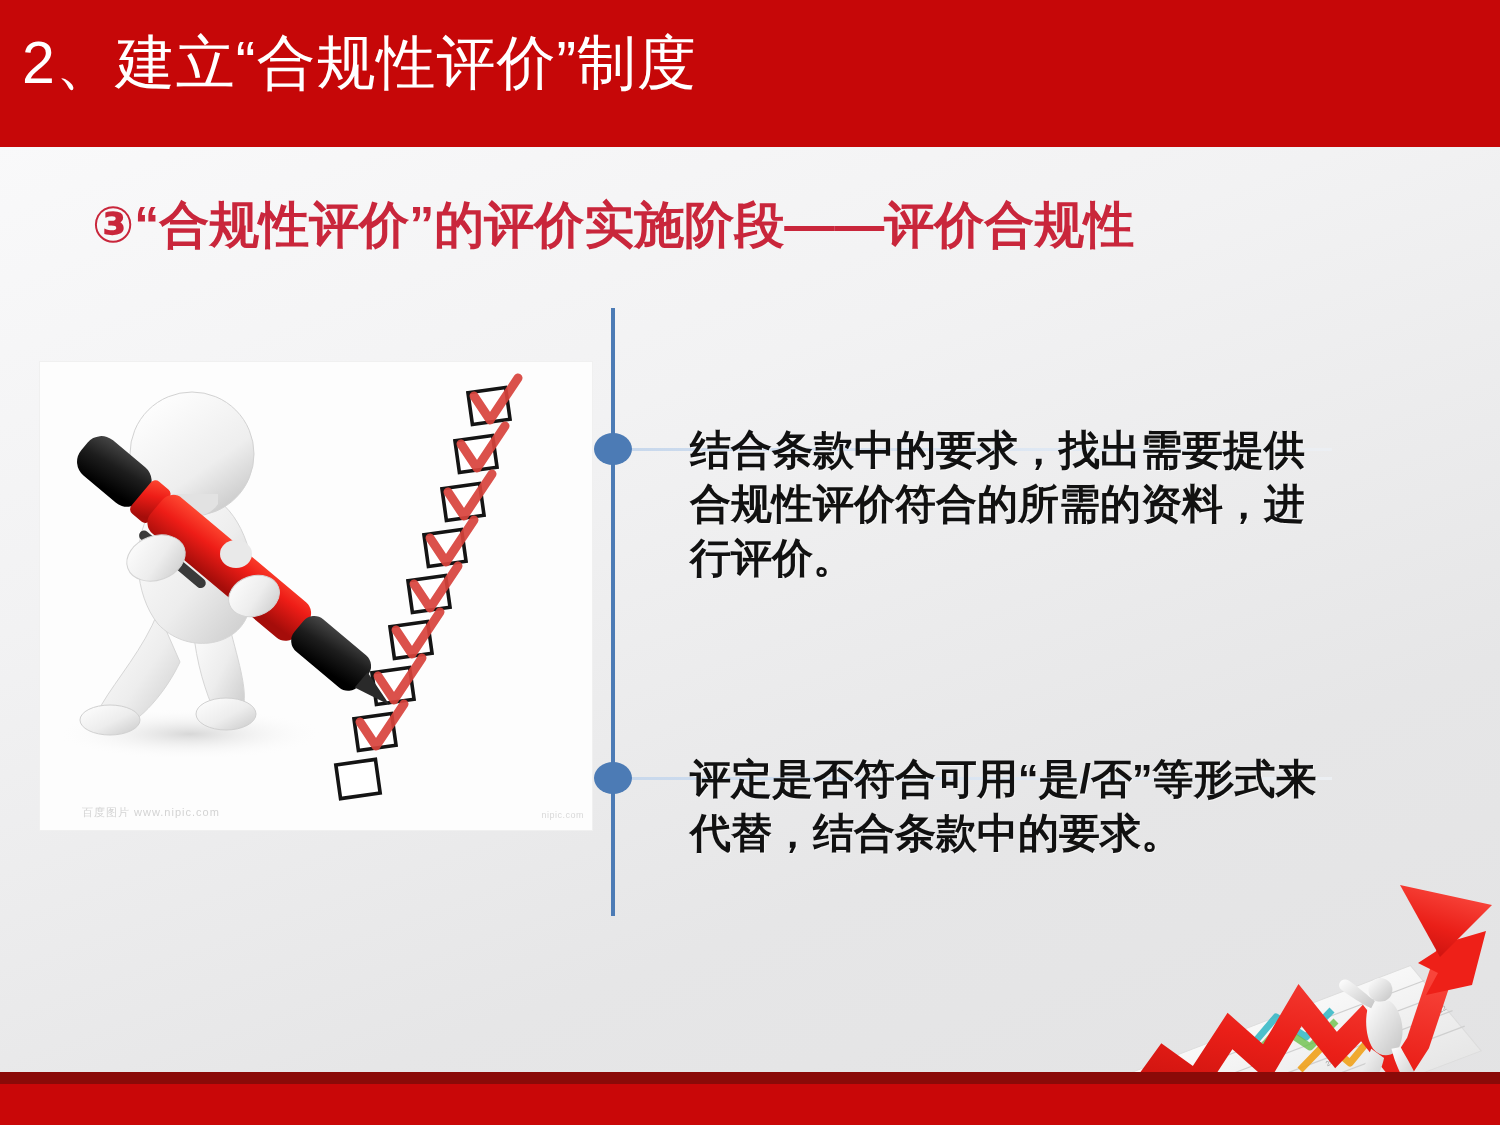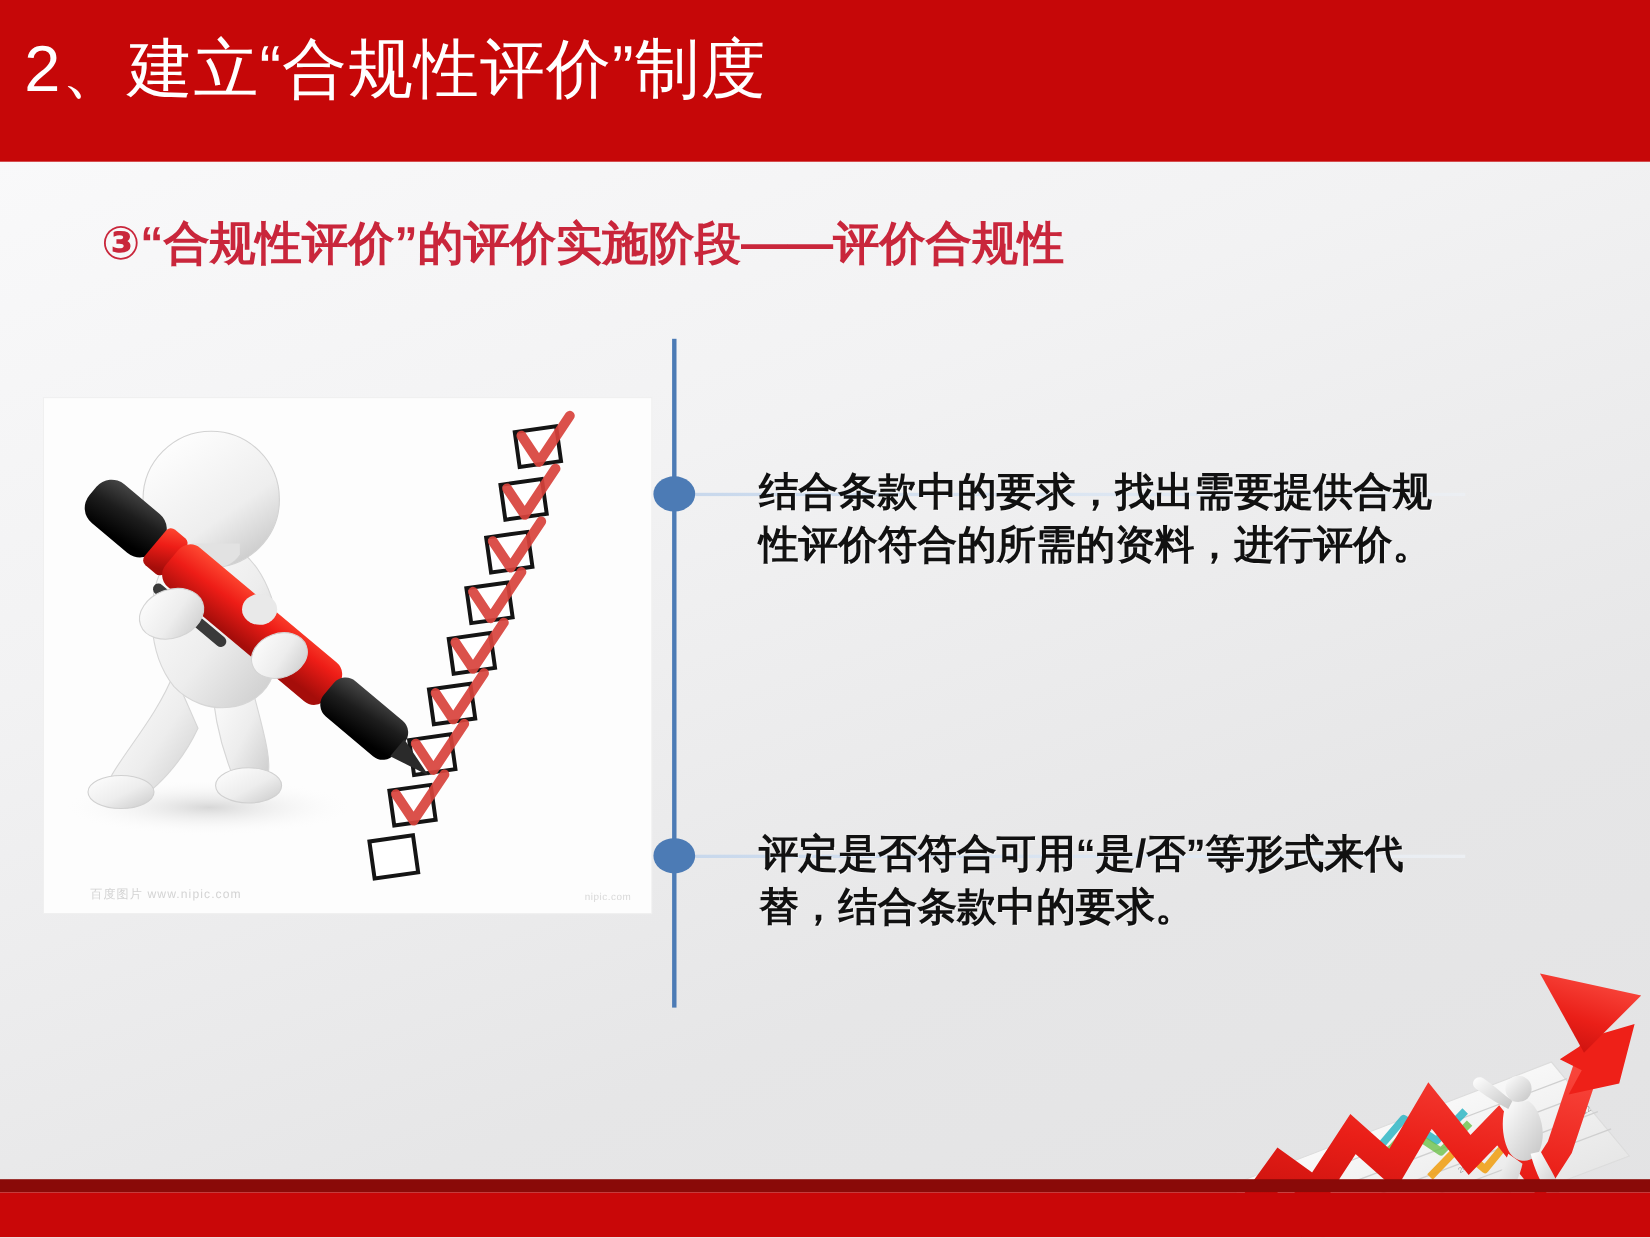--- a/index.html
+++ b/index.html
@@ -39,21 +39,21 @@
     font-weight: 400;
     letter-spacing: 1px;
     white-space: nowrap;
   }
 
   
   .subtitle {
     position: absolute;
     left: 92px;
     top: 197px;
-    font-size: 42px;
+    font-size: 50px;
     line-height: 1.15;
     color: #c9263b;
     font-weight: 700;
     white-space: nowrap;
     letter-spacing: 0px;
   }
 
   
   .picture {
     position: absolute;
@@ -71,21 +71,21 @@
     left: 12px;
     bottom: 10px;
     font-size: 11px;
     color: #d3d3d3;
     letter-spacing: 1px;
     white-space: nowrap;
     margin-left: 30px;
   }
   .pic-watermark-right {
     position: absolute;
-    right: 18px;
+    right: 8px;
     bottom: 10px;
     font-size: 9px;
     color: #d8d8d8;
     letter-spacing: 0.5px;
     white-space: nowrap;
     margin-left: 36px;
   }
 
   
   .timeline-line {
@@ -112,21 +112,21 @@
     background: linear-gradient(90deg, #c8d8ec 0%, #dfe8f3 60%, #eceff3 100%);
   }
   .tl-connector.c1 { left: 632px; top: 448px; width: 700px; }
   .tl-connector.c2 { left: 632px; top: 777px; width: 700px; }
 
   
   .body-text {
     position: absolute;
     color: #111111;
     font-weight: 700;
-    font-size: 36px;
+    font-size: 41px;
     line-height: 1.32;
     letter-spacing: 0px;
     width: 640px;
     text-shadow: 1px 1px 0 rgba(255,255,255,0.5);
   }
   .body-text.b1 { left: 690px; top: 423px; }
   .body-text.b2 { left: 690px; top: 752px; }
 
   
   .footer-line {

